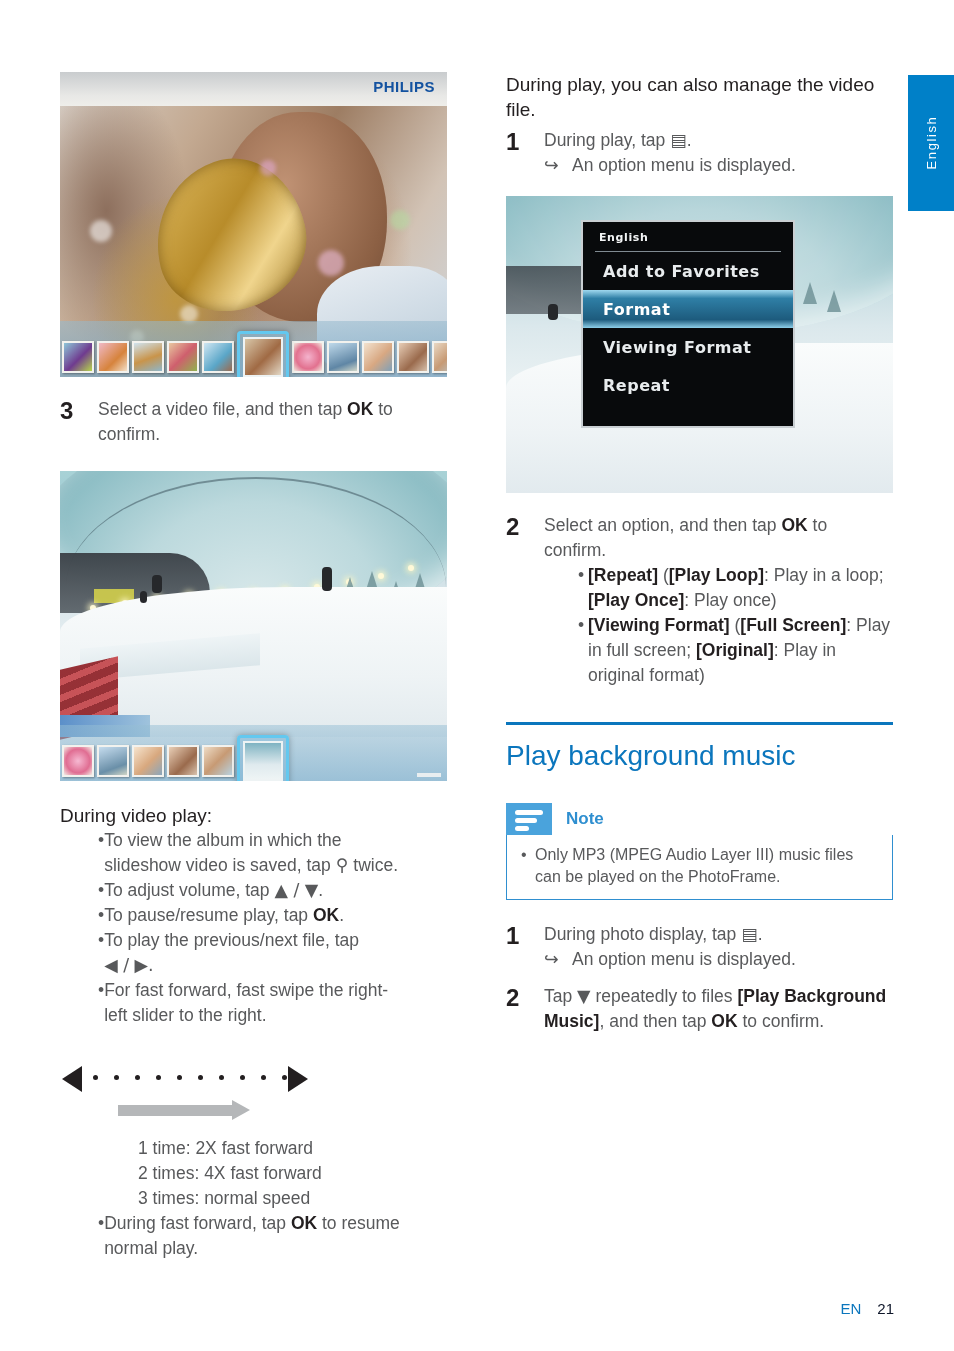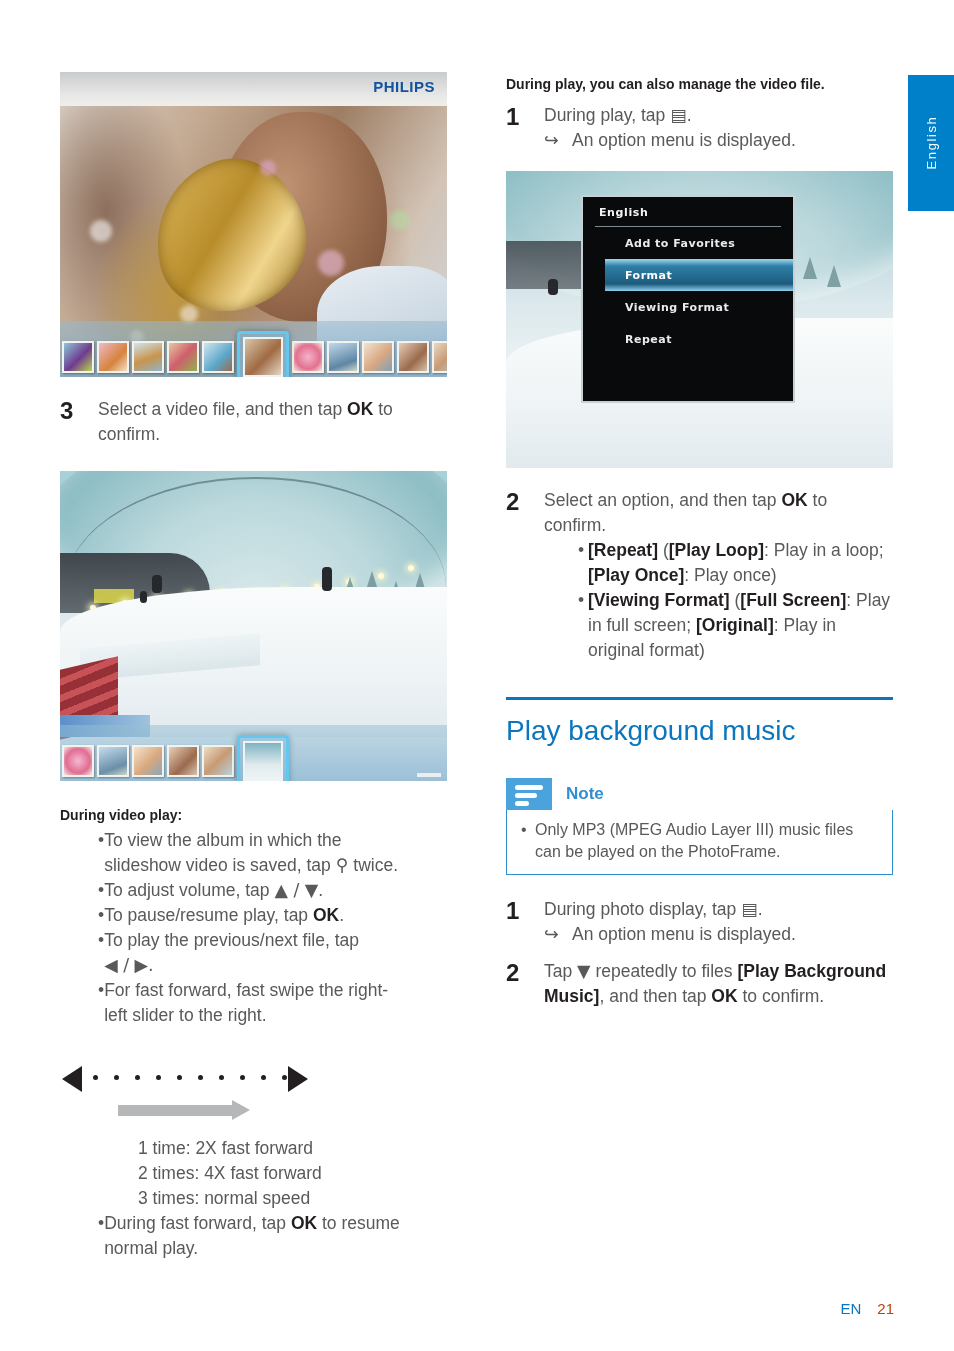--- a/index.html
+++ b/index.html
@@ -53,24 +53,24 @@
 
   
   .para {
     font-size: 17.5px;
     line-height: 25px;
     color: #58595b;
     margin: 0;
   }
   .para b, .b { color: #231f20; font-weight: bold; }
   .hd-bold {
-    font-size: 14px;
+    font-size: 19px;
     line-height: 25px;
     color: #231f20;
-    font-weight: bold;
+    font-weight: normal;
     margin: 0;
   }
 
   
   .step {
     display: flex;
     align-items: flex-start;
     margin: 0;
   }
   .step-num {
@@ -335,24 +335,23 @@
   }
   .opt-title {
     color: #f2f4f5; font-size: 11px; font-weight: bold;
     padding: 9px 0 0 16px; letter-spacing: .6px;
     font-family: "DejaVu Sans", sans-serif;
   }
   .opt-rule {
     height: 1px; background: #7f8a91; margin: 7px 12px 0 12px;
   }
   .opt-item {
-    color: #e8ecee; font-size: 11px; font-weight: bold;
+    color: #e8ecee; font-size: 16px; font-weight: bold;
     padding: 10px 0 9px 20px; letter-spacing: .5px;
     font-family: "DejaVu Sans", sans-serif;
-    margin-left: 22px;
   }
   .opt-item.sel {
     background: linear-gradient(180deg,#9fd8ef 0%, #2f7fa6 22%, #1d5b7d 78%, #8fd0ea 100%);
     color: #ffffff;
   }
   .snow2-bg {
     position:absolute; inset:0;
     background:
       linear-gradient(180deg,#9cc4cc 0%, #b9d6dc 20%, #dbe8ec 44%, #eef4f5 70%, #e4edef 100%);
   }
@@ -390,21 +389,21 @@
 
   
   .footer {
     position: absolute; left: 0; bottom: 34px; width: 100%;
   }
   .footer-inner {
     position: absolute; right: 60px; bottom: 0;
     font-size: 15px;
   }
   .footer-en { color: #0b76bd; margin-right: 16px; }
-  .footer-pg { color: #c2410c; }
+  .footer-pg { color: #0f172a; }
 
   .mono-icon { font-family: "DejaVu Sans", sans-serif; }
 </style>
 </head>
 <body>
 
 <div class="lang-tab">
   <span>English</span>
 </div>
 

